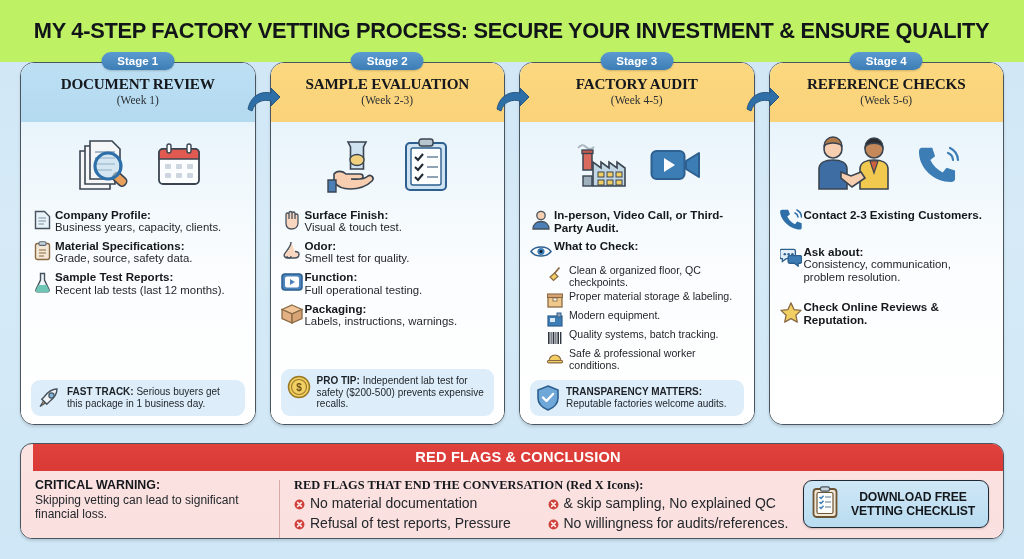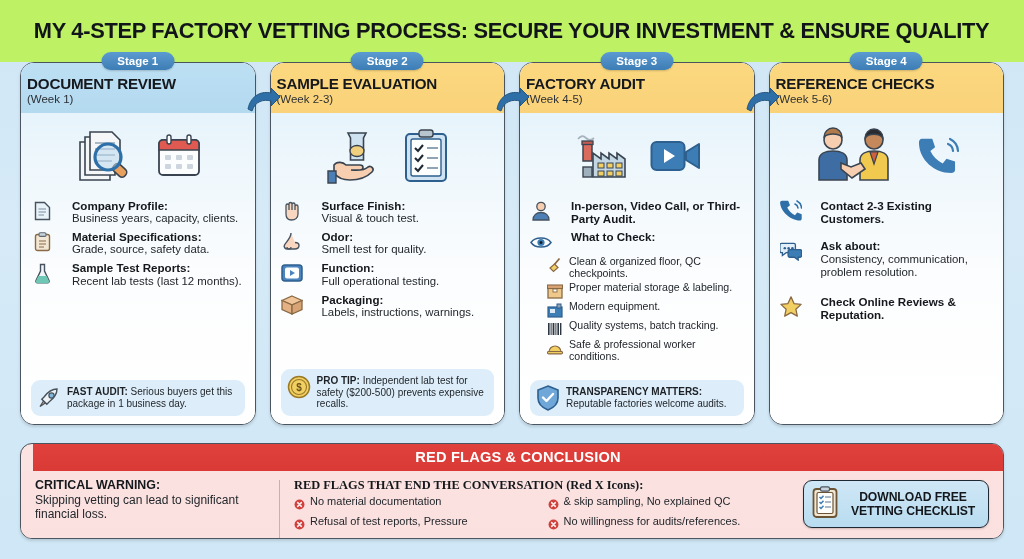--- a/index.html
+++ b/index.html
@@ -67,23 +67,24 @@
     font-size: 11.5px;
     font-weight: bold;
     padding: 2.5px 16px 3.5px;
     border-radius: 11px;
     z-index: 6;
     white-space: nowrap;
     box-shadow: 0 1px 2px rgba(0,0,0,0.18);
   }
 
   .col-head {
-    padding: 12px 6px 8px;
-    text-align: left;
+    padding: 12px 6px 16px;
+    text-align: center;
     flex: 0 0 auto;
+    font-family: Liberation Serif, serif;
   }
   .col-head.blue { background: linear-gradient(180deg,#bcdff3 0%, #b4daf0 100%); }
   .col-head.yellow { background: linear-gradient(180deg,#fbd87f 0%, #fad27a 100%); }
   .col-head h2 {
     font-size: 15.2px;
     font-weight: bold;
     color: #15181c;
     letter-spacing: -0.2px;
     white-space: nowrap;
   }
@@ -105,21 +106,21 @@
 
   .col-body {
     flex: 1 1 auto;
     padding: 4px 10px 8px 10px;
     display: flex;
     flex-direction: column;
   }
 
   .item {
     display: flex;
-    gap: 19px;
+    gap: 2px;
     align-items: flex-start;
     margin-bottom: 5px;
   }
   .item .ic {
     flex: 0 0 auto;
     width: 22px;
     height: 22px;
     display: flex;
     align-items: center;
     justify-content: center;
@@ -204,21 +205,21 @@
   .rb-left { width: 230px; flex: 0 0 auto; }
   .rb-left .hd { font-size: 12.4px; font-weight: bold; color: #14171b; margin-bottom: 1px;}
   .rb-left .bd { font-size: 12px; color: #23272c; line-height: 1.2; }
   .divider { width: 1px; background: #d9a9a7; align-self: stretch; margin: 2px 4px 10px; }
   .rb-mid { flex: 1 1 auto; }
   .rb-mid .hd { font-size: 12.4px; font-weight: bold; color: #14171b; margin-bottom: 2px; font-family: Liberation Serif, serif; }
   .flagcols { display: flex; gap: 8px; }
   .flagcol { flex: 1 1 0; }
   .flag { display: flex; gap: 5px; align-items: flex-start; margin-bottom: 1px; }
   .flag .xi { flex: 0 0 auto; margin-top: 1px; }
-  .flag span.t { font-size: 11px; color: #23272c; line-height: 1.18; }
+  .flag span.t { font-size: 14px; color: #23272c; line-height: 1.18; }
   .dl-btn {
     flex: 0 0 auto;
     width: 186px;
     margin-top: 2px;
     background: linear-gradient(180deg,#cfe7f6 0%, #b8dcf0 100%);
     border: 1.8px solid #1f2933;
     border-radius: 9px;
     padding: 5px 8px;
     display: flex;
     align-items: center;
@@ -329,21 +330,21 @@
 
         <div class="callout">
           <span class="ic">
             <svg width="24" height="24" viewBox="0 0 24 24">
                 <path d="M20 3 c-6 0-10 4-13 8 l-2.2 2.2 5 5 2.2-2.2 c4-3 8-7 8-13 z" fill="#f0f3f6" stroke="#46525e" stroke-width="1.4"></path>
                 <circle cx="14.5" cy="9.5" r="2.6" fill="#7fb6de" stroke="#46525e" stroke-width="1.2"></circle>
                 <path d="M6.5 15 l-3.5 5.5 l5.5-3.5 z" fill="#e8a05c" stroke="#46525e" stroke-width="1.2"></path>
               </svg>
           </span>
           <span class="ctext">
-            <b>FAST AUDIT:</b>
+            <b>FAST TRACK:</b>
             <span>Serious buyers get this package in 1 business day.</span>
           </span>
         </div>
       </div>
     </div>
     <svg class="arrow" style="right:-26px;" viewBox="0 0 34 34">
       <path d="M1 24 C4 9 16 6 24 8 L24 3 L33 12 L24 21 L24 16 C17 14 8 16 5 26 z" fill="#2f6fa8" stroke="#25557f" stroke-width="1"></path>
     </svg>
   </div>
 

